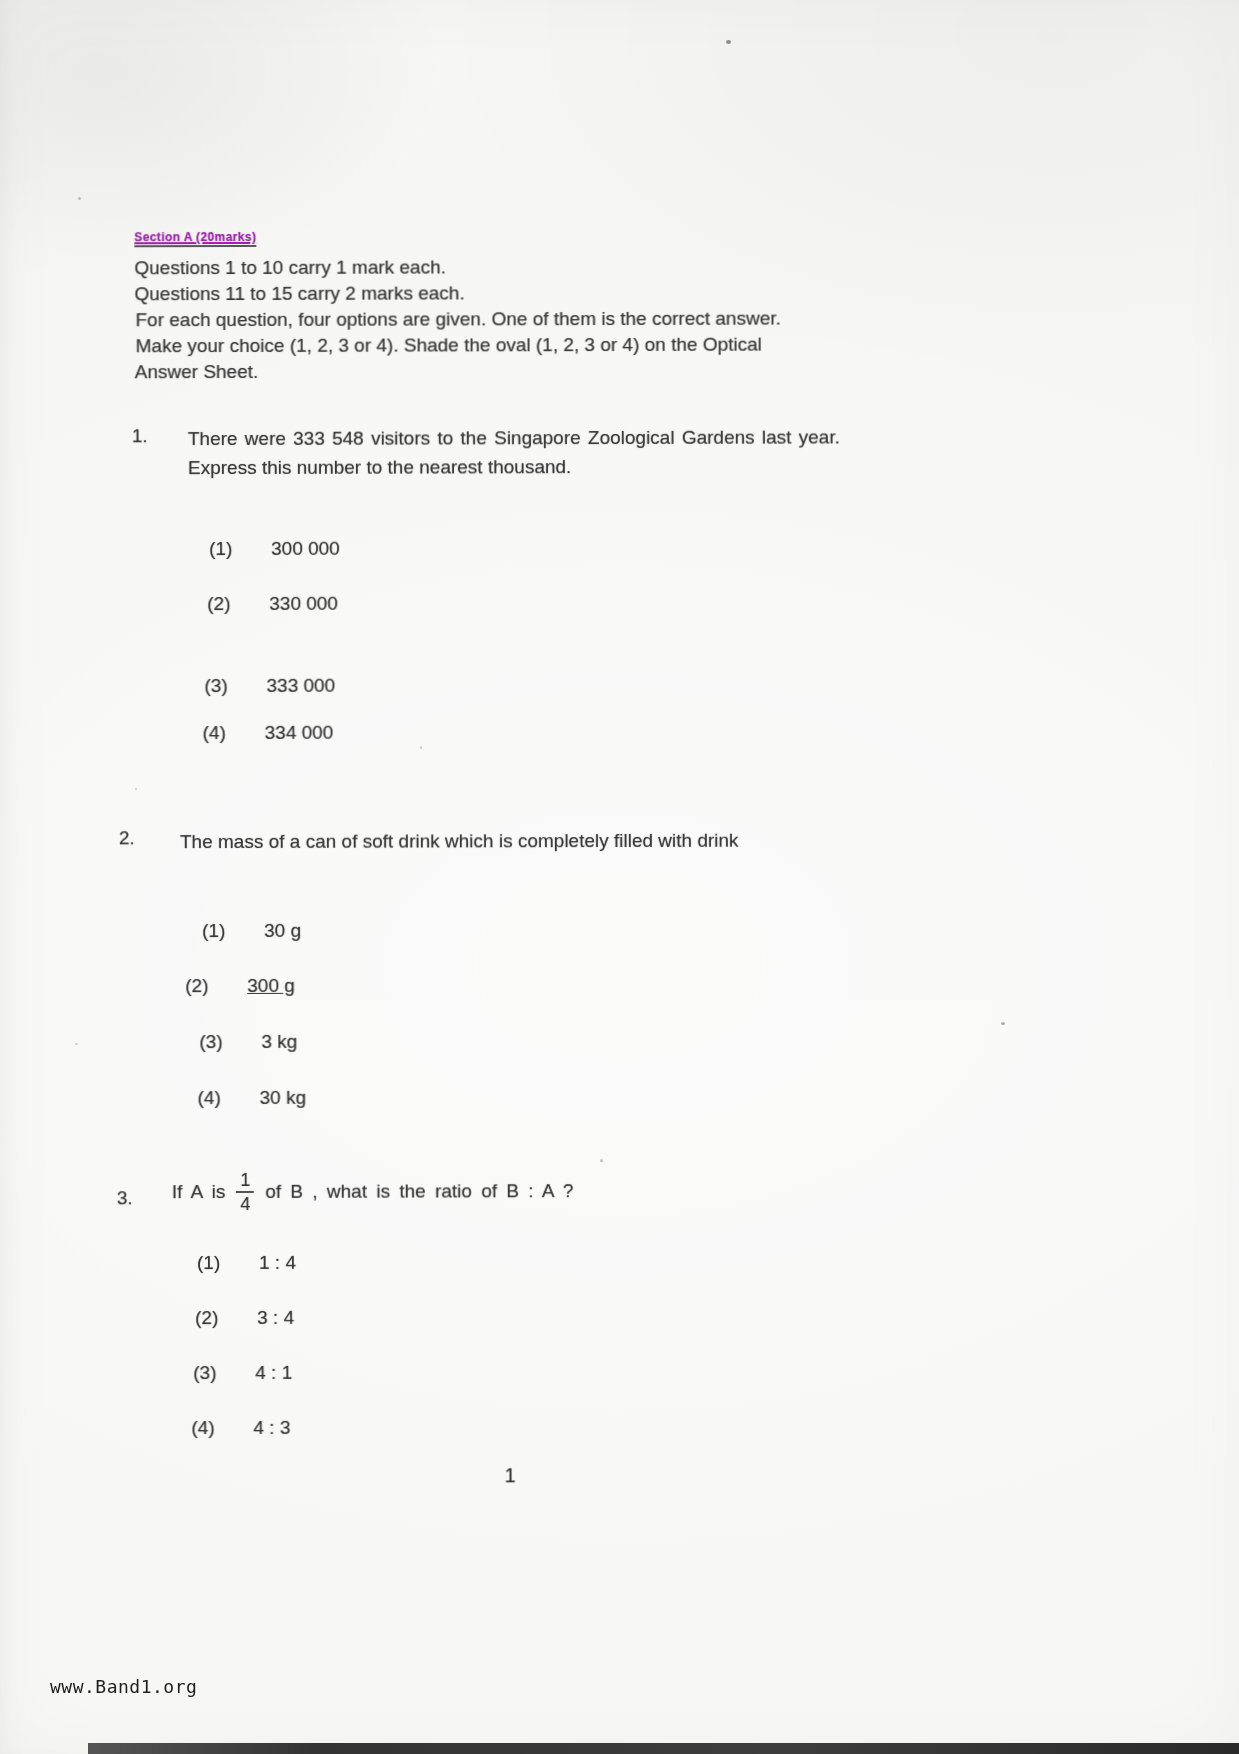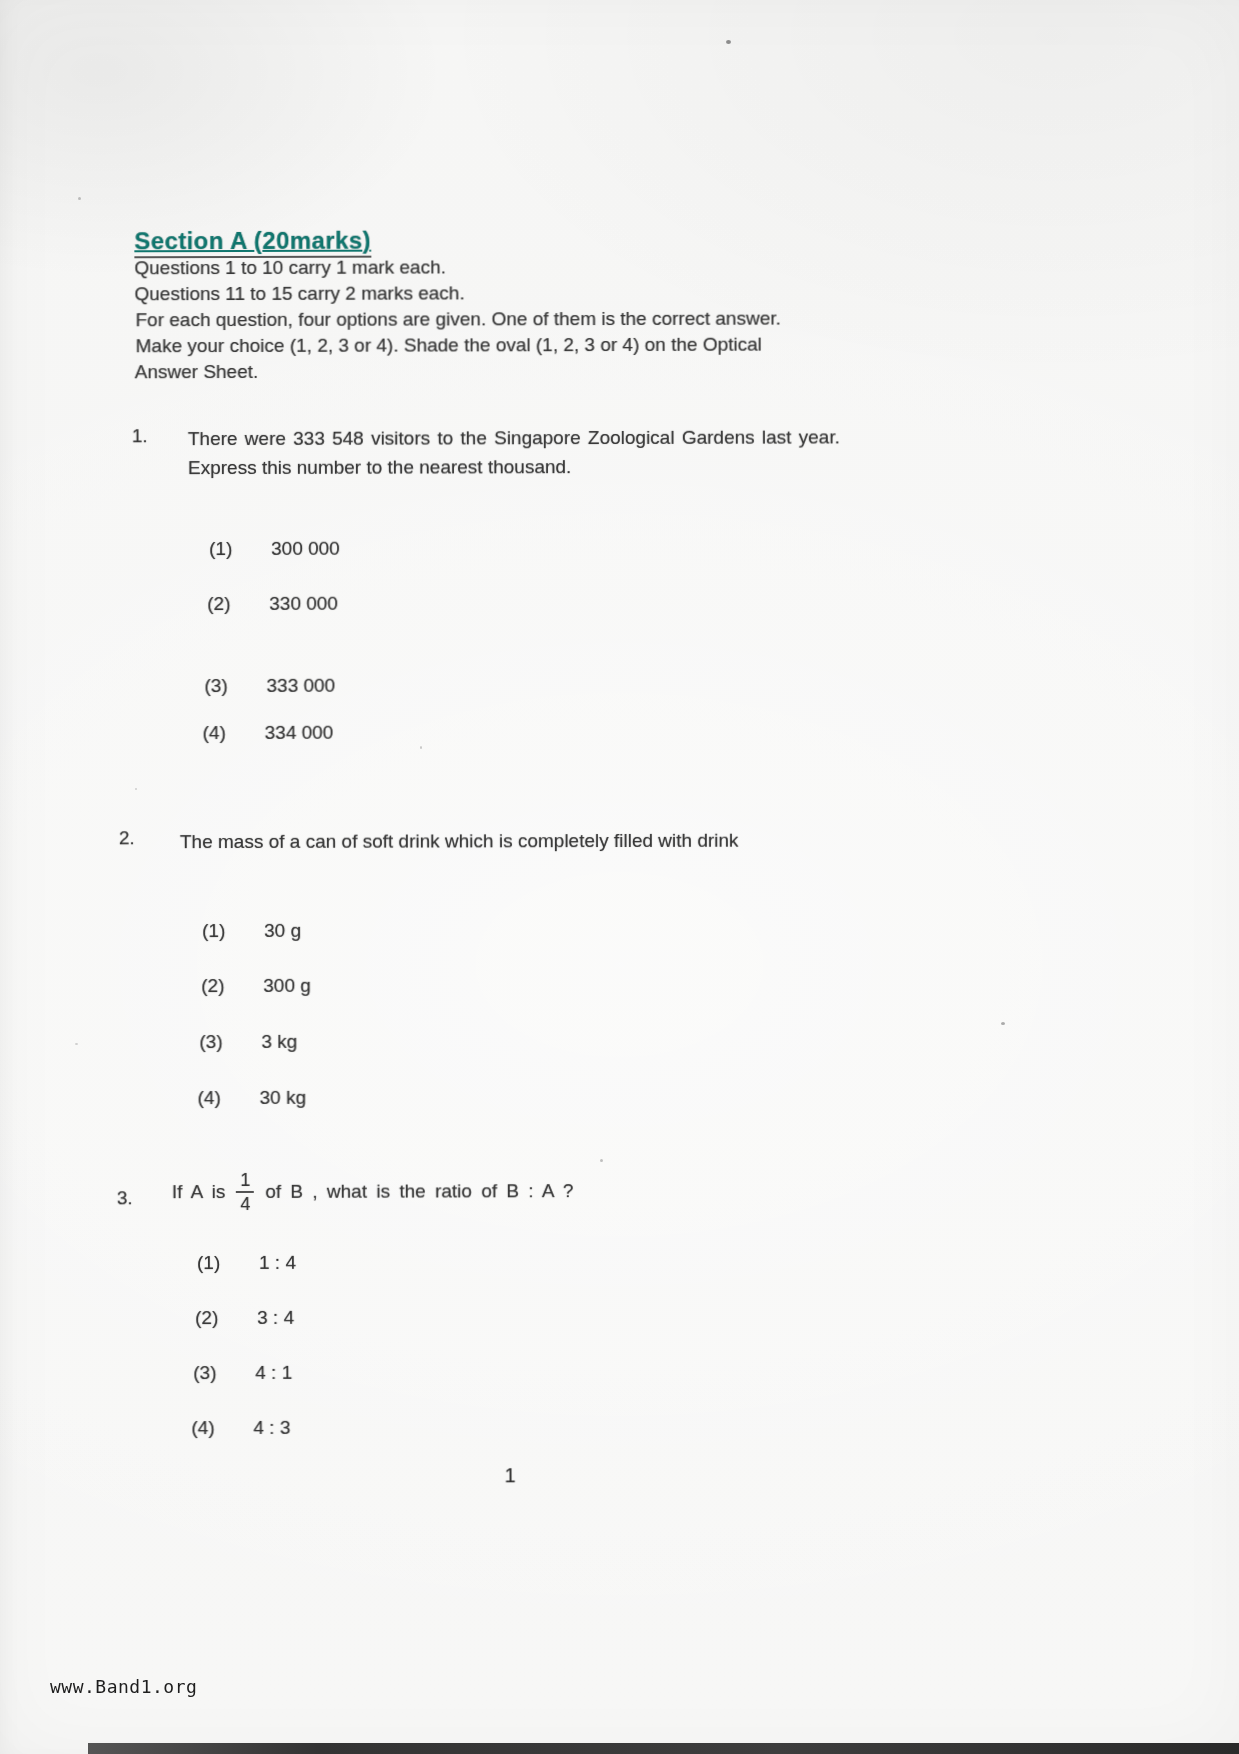--- a/index.html
+++ b/index.html
@@ -11,21 +11,21 @@
       radial-gradient(ellipse 1400px 900px at 50% 55%, rgba(255,255,255,0.5), transparent 80%),
       linear-gradient(#f6f6f5, #f7f7f6);
     font-family:"Liberation Sans","DejaVu Sans",sans-serif;
     color:#3a3a3a;
   }
   #paper{position:absolute;inset:0;box-shadow:inset 0 0 80px rgba(0,0,0,0.03), inset 12px 0 30px -18px rgba(0,0,0,0.07);}
   .doc{position:absolute;inset:0;filter:blur(0.3px);transform:rotate(-0.15deg);}
   .doc div, .doc span{text-shadow:0 0 0.9px rgba(55,55,55,0.55);}
   .abs{position:absolute;white-space:nowrap;}
   .title{
-    font-size:24px;font-weight:bold;letter-spacing:0.4px;color:#0f766e;
+    font-size:12px;font-weight:bold;letter-spacing:0.4px;color:#a21caf;
     text-decoration:underline;text-decoration-thickness:2px;
     border-bottom:2px solid rgba(46,46,46,0.8);padding-bottom:1px;display:inline-block;text-align:right;
   }
   .instr{font-size:19px;color:#383838;}
   .qnum{font-size:19px;color:#353535;}
   .qtext{font-size:19px;line-height:29px;color:#353535;}
   .justify{text-align:justify;text-align-last:left;white-space:normal;}
   .opt{font-size:19px;color:#353535;}
   .olabel{display:inline-block;width:62px;}
   .blank{display:inline-block;width:112px;border-bottom:2px solid rgba(60,60,60,0.75);height:17px;vertical-align:baseline;margin-left:6px;}
@@ -70,21 +70,21 @@
     <div class="abs opt" style="left:203px;top:701px;margin-top:20px;">
       <span class="olabel">(4)</span><span class="ovalue">334 000</span>
     </div>
 
     <div class="abs qnum" style="left:119px;top:826px;">2.</div>
     <div class="abs qtext" style="left:180px;top:826px;">The mass of a can of soft drink which is completely filled with drink</div>
 
     <div class="abs opt" style="left:202px;top:919px;">
       <span class="olabel">(1)</span><span class="ovalue">30 g</span>
     </div>
-    <div class="abs opt" style="left:201px;top:974px;">
+    <div class="abs opt" style="left:185px;top:974px;text-decoration:underline;">
       <span class="olabel">(2)</span><span class="ovalue">300 g</span>
     </div>
     <div class="abs opt" style="left:199px;top:1030px;">
       <span class="olabel">(3)</span><span class="ovalue">3 kg</span>
     </div>
     <div class="abs opt" style="left:197px;top:1086px;">
       <span class="olabel">(4)</span><span class="ovalue">30 kg</span>
     </div>
 
     <div class="abs qnum" style="left:116px;top:1186px;">3.</div>

